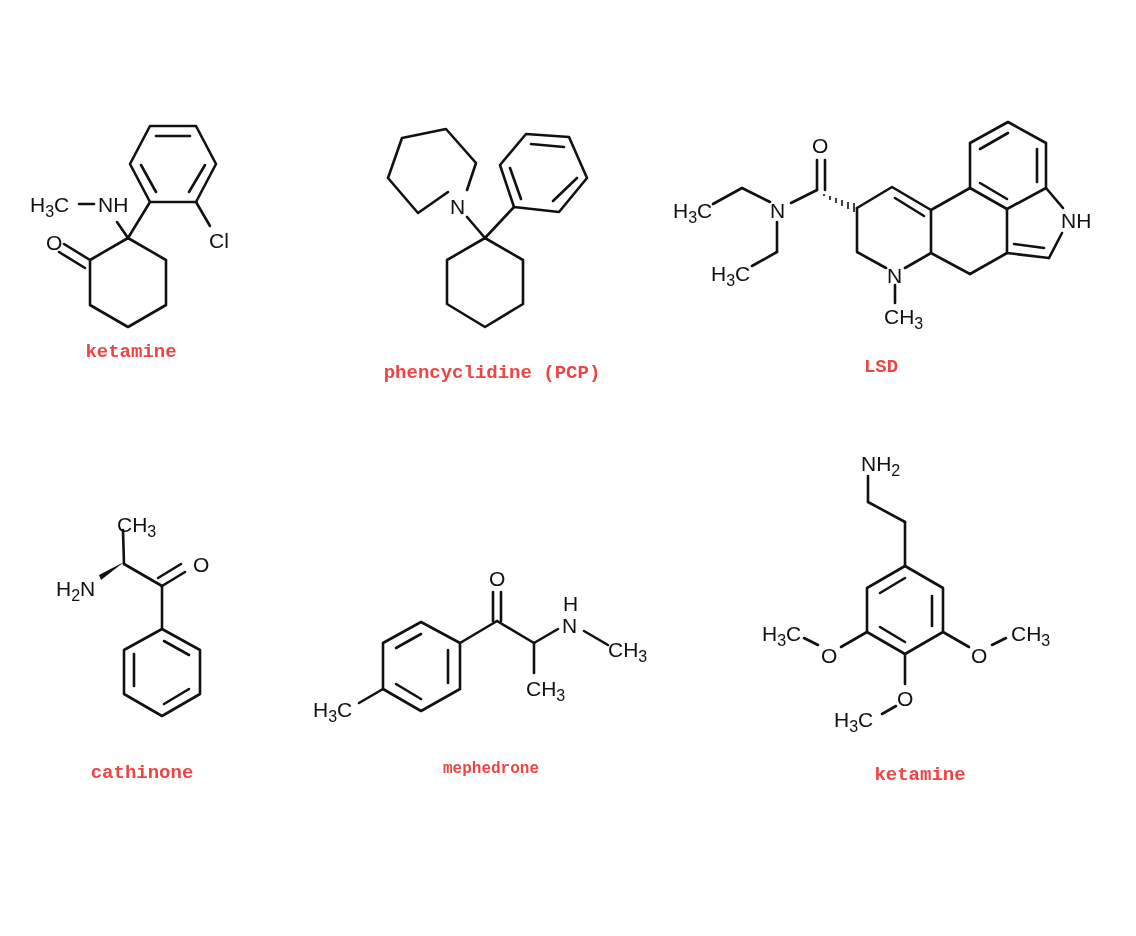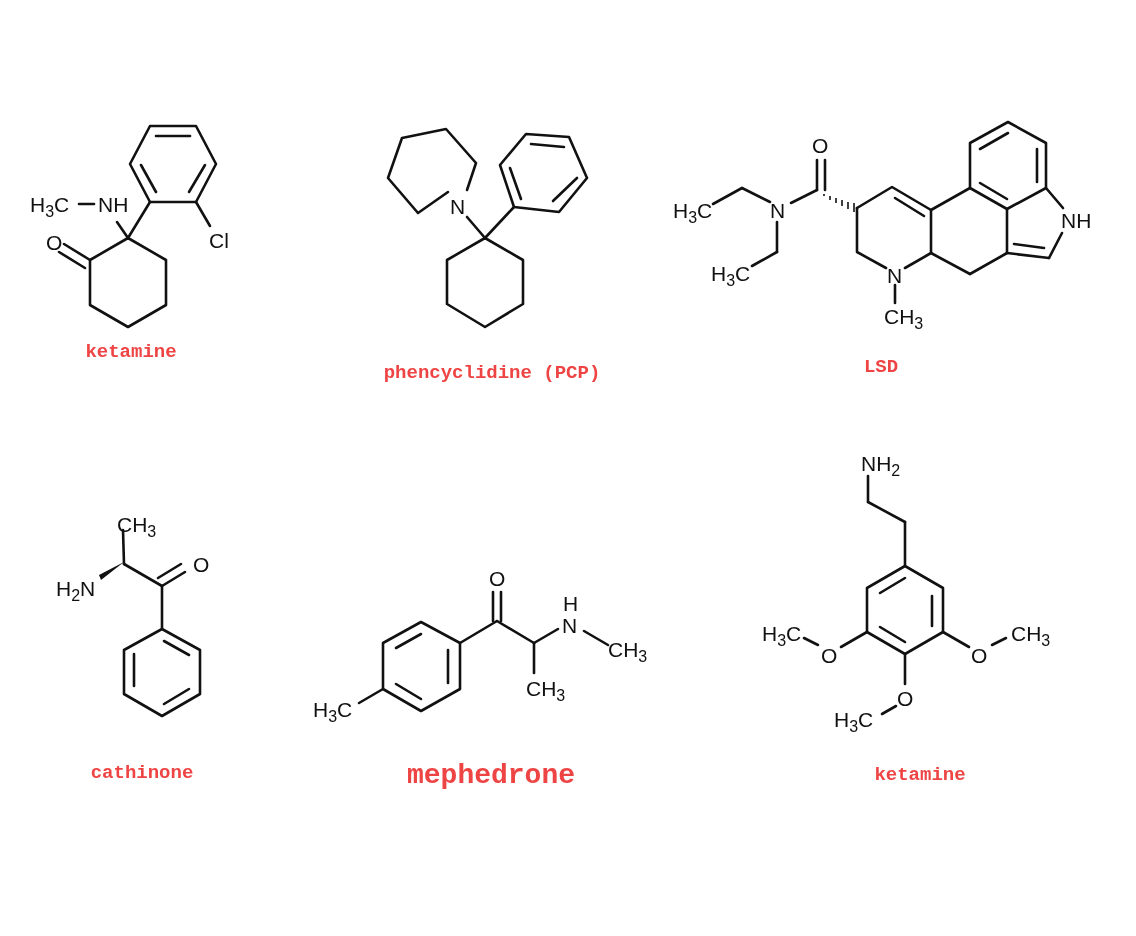--- a/index.html
+++ b/index.html
@@ -5,21 +5,21 @@
   html, body { margin: 0; padding: 0; background: #ffffff; }
   body { width: 1136px; height: 936px; position: relative; overflow: hidden;
          font-family: "Liberation Sans", "DejaVu Sans", sans-serif; }
   svg.canvas { position: absolute; left: 0; top: 0; }
   .bond { stroke: #111; stroke-width: 2.6; fill: none; stroke-linecap: round; stroke-linejoin: round; }
   .atom { font-family: "Liberation Sans", "DejaVu Sans", sans-serif; font-size: 21px; fill: #111; }
   .sub { font-size: 16px; }
   .name { position: absolute; font-family: Liberation Mono, monospace;
           font-weight: bold; color: #ef4444; white-space: nowrap; transform: translateX(-50%); }
   .name.small { font-size: 19px; }
-  .name.big { font-size: 28px; }
+  .name.big { font-size: 16px; }
 </style>
 </head>
 <body>
 
 <svg class="canvas" width="1136" height="936" viewBox="0 0 1136 936">
 
   <g>
 
     <polyline class="bond" points="128,238 166,260 166,305 128,327 90,305 90,260 128,238"></polyline>
 

